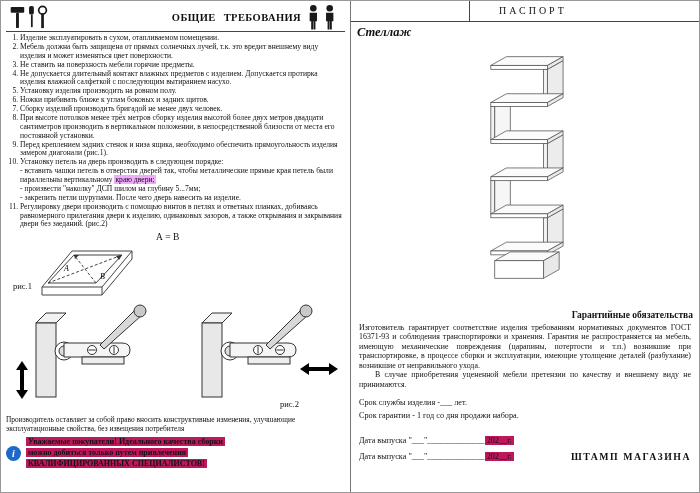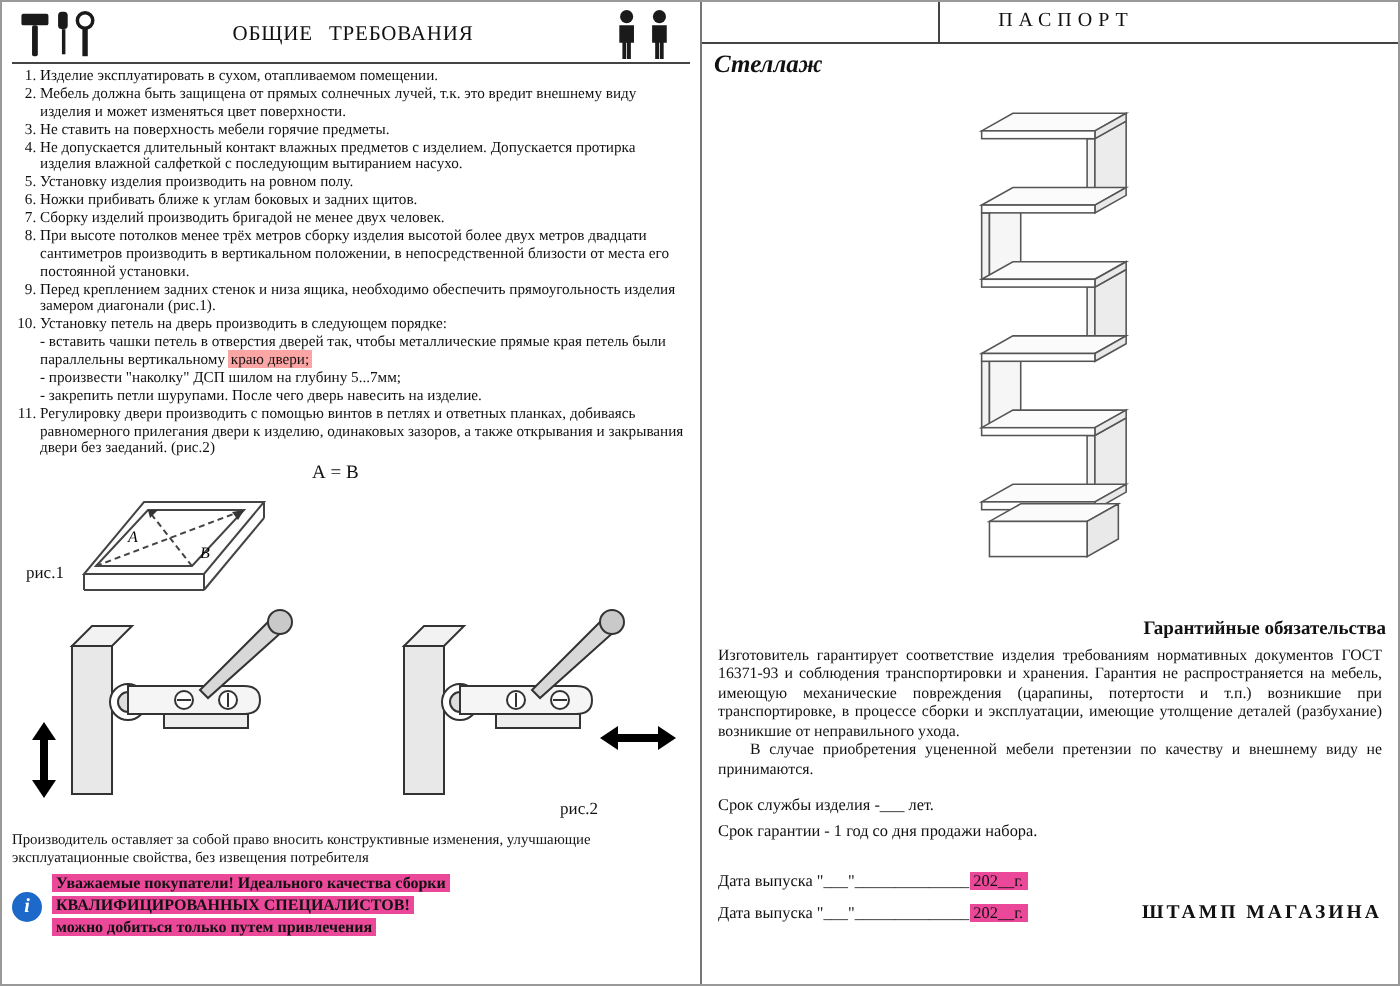--- a/index.html
+++ b/index.html
@@ -16,26 +16,26 @@
   .col-left {
     width:350px; min-width:350px; box-sizing:border-box;
     border-right:1px solid #777;
     padding:3px 5px 2px 5px;
     display:flex; flex-direction:column;
   }
   .gen-header {
     display:flex; align-items:center; height:27px;
     border-bottom:1px solid #444; padding:0 2px; flex:none;
   }
-  .gen-title { flex:1; text-align:center; font-size:10.5px; word-spacing:5px; letter-spacing:.4px; }
+  .gen-title { flex:1; text-align:right; font-size:10.5px; word-spacing:5px; letter-spacing:.4px;font-weight:bold; }
   .icon-svg { flex:none; }
   ol.req { margin:2px 0 0; padding:0 0 0 14px; font-size:7.6px; line-height:1.17; }
   ol.req li { margin:0; padding:0; }
-  .hl-teal { background:#fca5a5; padding:0 1px; }
-  .hl-green { background:#ec4899; padding:0 2px; }
+  .hl-teal { background:#f0abfc; padding:0 1px; }
+  .hl-green { background:#be185d; padding:0 2px; }
   .fig1-row { position:relative; height:74px; flex:none; }
   .fig1-formula { position:absolute; left:150px; top:3px; font-size:9.5px; }
   .fig1-label { position:absolute; left:7px; bottom:12px; font-size:8.5px; }
   svg.fig1 { position:absolute; left:26px; top:6px; }
   .fig2-row { position:relative; height:112px; flex:none; }
   svg.hinges { position:absolute; left:0; top:0; }
   .fig2-label { position:absolute; right:46px; bottom:6px; font-size:8.5px; }
   .mfr-note { font-size:7.4px; line-height:1.18; margin-top:1px; }
   .notice { display:flex; align-items:center; gap:5px; margin-top:3px; }
   .info-icon {
@@ -182,22 +182,22 @@
       </svg>
       <span class="fig2-label">рис.2</span>
     </div>
 
     <div class="mfr-note">Производитель оставляет за собой право вносить конструктивные изменения, улучшающие эксплуатационные свойства, без извещения потребителя</div>
 
     <div class="notice">
       <div class="info-icon">i</div>
       <div class="notice-lines">
         <div><span class="hl-green">Уважаемые покупатели! Идеального качества сборки</span></div>
+        <div><span class="hl-green">можно добиться только путем привлечения</span></div>
         <div><span class="hl-green">КВАЛИФИЦИРОВАННЫХ СПЕЦИАЛИСТОВ!</span></div>
-        <div><span class="hl-green">можно добиться только путем привлечения</span></div>
       </div>
     </div>
 
   </div>
 
   <div class="col-right">
 
     <div class="pass-header">
       <div class="pass-vline"></div>
       <div class="pass-title">ПАСПОРТ</div>

